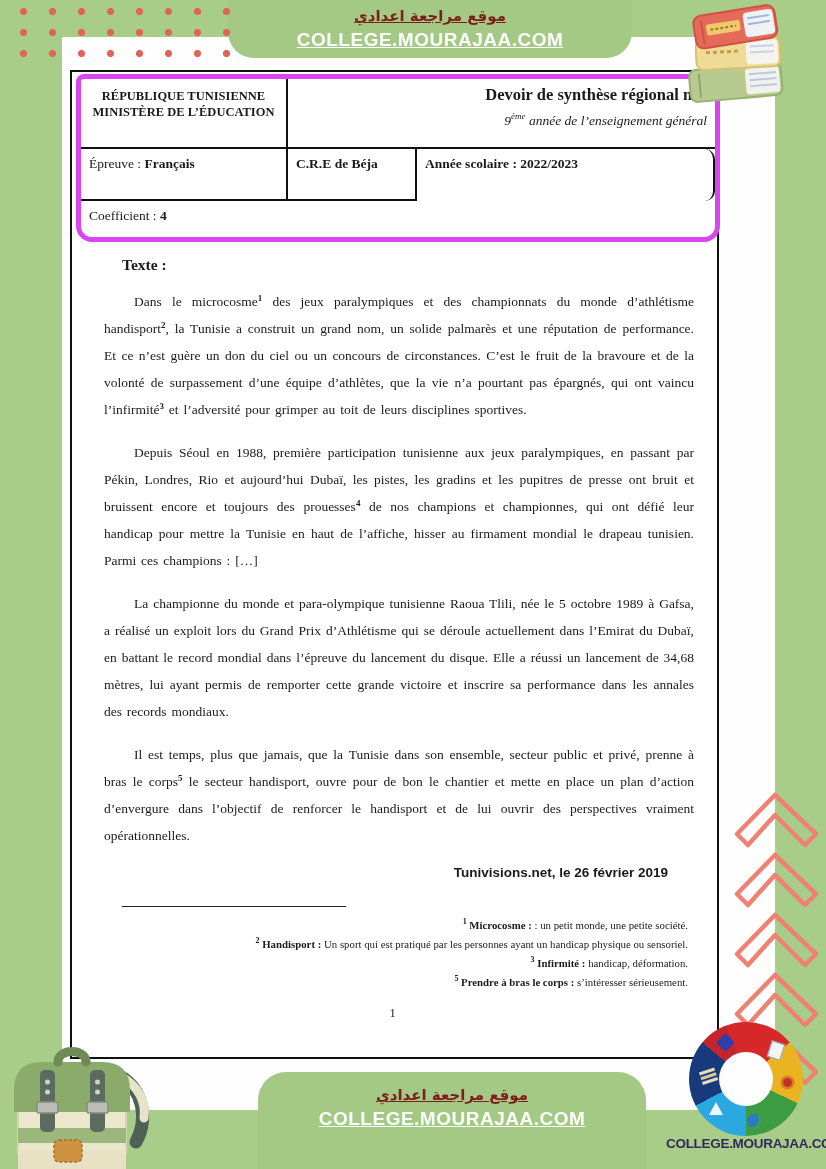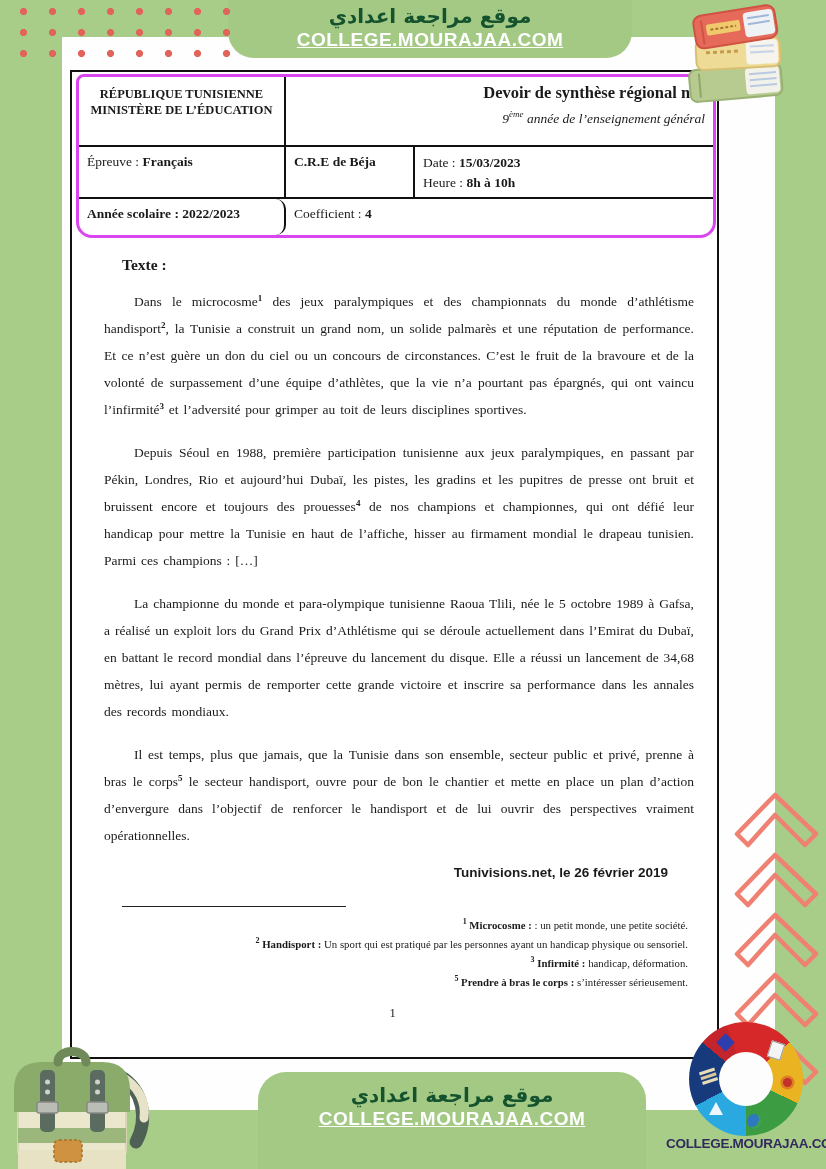--- a/index.html
+++ b/index.html
@@ -9,29 +9,29 @@
     font-family:"Liberation Serif", serif;
     color:#1a1a1a;
   }
   
   .paper{position:absolute;left:62px;top:37px;width:713px;height:1073px;background:#fefefe;z-index:1;}
   .band-top{position:absolute;left:0;top:0;width:826px;height:37px;background:#a7cd89;z-index:2;}
   .band-bottom{position:absolute;left:0;top:1110px;width:826px;height:59px;background:#a7cd89;z-index:2;}
   .banner{position:absolute;z-index:3;background:#a3c985;text-align:center;}
   .banner-top{left:228px;top:0;width:404px;height:58px;border-radius:0 0 26px 26px;padding-top:5px;box-sizing:border-box;}
   .banner-bottom{left:258px;top:1072px;width:388px;height:97px;border-radius:28px 28px 0 0;padding-top:12px;box-sizing:border-box;}
-  .banner .ar{display:block;font-family:"DejaVu Sans",sans-serif;font-weight:bold;font-size:20px;color:#14532d;line-height:22px;}
+  .banner .ar{display:block;font-family:"DejaVu Sans",sans-serif;font-weight:bold;font-size:15px;color:#7f1d1d;text-decoration:underline;line-height:22px;}
   .banner .url{display:block;font-family:"Liberation Sans",sans-serif;font-weight:bold;font-size:19px;letter-spacing:.5px;color:#fff;text-decoration:underline;line-height:26px;}
   
   .dots{position:absolute;left:0;top:-2px;width:238px;height:64px;z-index:4;
     background-image:radial-gradient(circle,#e06459 3.2px,rgba(0,0,0,0) 3.9px);
     background-size:29px 21px;background-position:9px 3px;}
   
   .doc-frame{position:absolute;left:70px;top:70px;width:645px;height:985px;border:2.5px solid #111;z-index:5;background:#fff;}
-  .exam-table{position:absolute;left:76px;top:74px;width:634px;height:158px;border:3px solid #d946ef;
+  .exam-table{position:absolute;left:76px;top:74px;width:634px;height:158px;border:5px solid #d946ef;
     border-radius:8px 8px 16px 16px;z-index:6;background:#fff;display:grid;
     grid-template-columns:207px 129px 1fr;grid-template-rows:70px 52px 1fr;}
   .cell{border-right:2px solid #111;border-bottom:2px solid #111;padding:5px 8px;box-sizing:border-box;overflow:hidden;}
   .cell.last-col{border-right:none;}
   .cell.last-row{border-bottom:none;border-radius:10px;}
   .c-rep{grid-column:1;grid-row:1;text-align:center;padding-top:9px;}
   .c-rep div{font-weight:bold;font-size:12.5px;line-height:16px;}
   .c-title{grid-column:2 / 4;grid-row:1;text-align:right;border-right:none;}
   .c-title .t1{font-weight:bold;font-size:16.5px;line-height:22px;}
   .c-title .t2{font-style:italic;font-size:13.5px;line-height:20px;}
@@ -137,24 +137,20 @@
     <div class="t1">Devoir de synthèse régional n°2</div>
     <div class="t2">9<sup>ème</sup> année de l’enseignement général</div>
   </div>
 
   <div class="cell">
     <span class="lbl">Épreuve : </span><span class="val">Français</span>
   </div>
   <div class="cell">
     <span class="val">C.R.E de Béja</span>
   </div>
-  <div class="cell last-col">
-    <div class="line"><span class="lbl">Date : </span><span class="val">15/03/2023</span></div>
-    <div class="line"><span class="lbl">Heure : </span><span class="val">8h à 10h</span></div>
-  </div>
 
   <div class="cell last-row">
     <span class="val">Année scolaire : </span><span class="val">2022/2023</span>
   </div>
   <div class="cell last-row last-col">
     <span class="lbl">Coefficient : </span><span class="val">4</span>
   </div>
 </div>
 
 <div class="doc-text">

